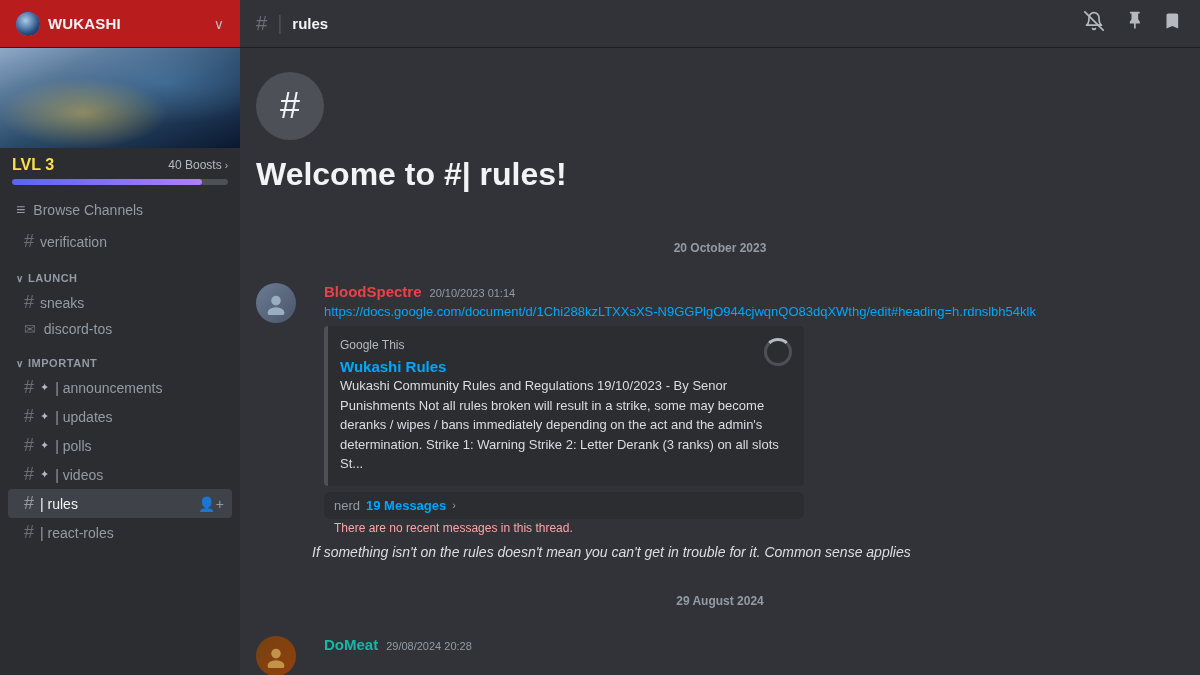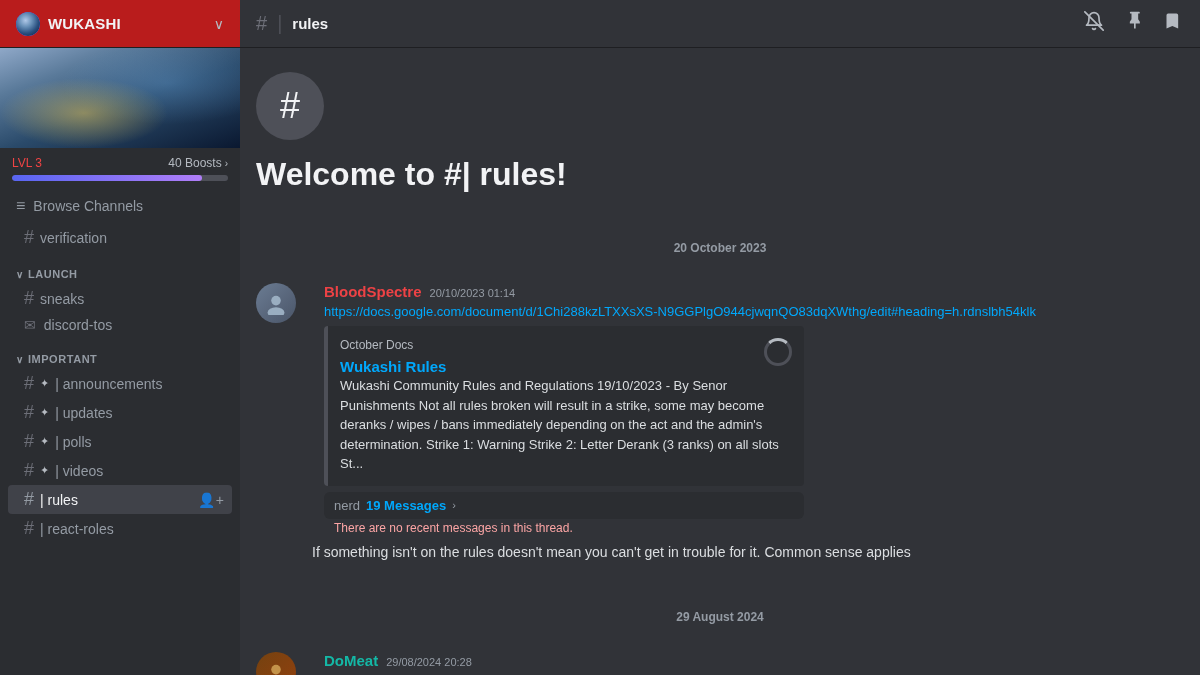--- a/index.html
+++ b/index.html
@@ -92,23 +92,23 @@
     }
 
     .boost-bar-row {
       display: flex;
       align-items: center;
       justify-content: space-between;
       margin-bottom: 5px;
     }
 
     .lvl-label {
-      color: #ef4444;
-      font-size: 12px;
-      font-weight: 400;
+      color: #fde047;
+      font-size: 16px;
+      font-weight: 700;
     }
 
     .boost-label {
       color: #b5bac1;
       font-size: 12px;
       display: flex;
       align-items: center;
       gap: 3px;
     }
 
@@ -646,40 +646,40 @@
       <div class="message-content">
         <div class="message-header">
           <span class="message-username username-red">BloodSpectre</span>
           <span class="message-timestamp">20/10/2023 01:14</span>
         </div>
         <a class="message-link" href="#">https://docs.google.com/document/d/1Chi288kzLTXXsXS-N9GGPlgO944cjwqnQO83dqXWthg/edit#heading=h.rdnslbh54klk</a>
 
         
         <div class="embed">
           <div class="embed-inner">
-            <div class="embed-provider">October Docs</div>
+            <div class="embed-provider">Google This</div>
             <a class="embed-title" href="#">Wukashi Rules</a>
             <div class="embed-description">Wukashi Community Rules and Regulations 19/10/2023 - By Senor Punishments Not all rules broken will result in a strike, some may become deranks / wipes / bans immediately depending on the act and the admin's determination. Strike 1: Warning Strike 2: Letter Derank (3 ranks) on all slots St...</div>
             <div style="position:absolute;right:0;top:0;">
               <div class="spinner"></div>
             </div>
           </div>
         </div>
 
         
         <div class="thread-preview">
           <span class="thread-name">nerd</span>
           <span class="thread-count">19 Messages</span>
           <span class="thread-arrow">›</span>
         </div>
         <div class="thread-no-msgs">There are no recent messages in this thread.</div>
       </div>
     </div>
 
-    <div style="padding: 4px 16px 4px 72px; margin-bottom: 20px;">
+    <div style="padding: 4px 16px 4px 72px; margin-bottom: 4px; font-style: italic;">
       <span class="message-text">If something isn't on the rules doesn't mean you can't get in trouble for it. Common sense applies</span>
     </div>
 
     <div class="date-divider">
       <div class="date-divider-line"></div>
       <span class="date-divider-text">29 August 2024</span>
       <div class="date-divider-line"></div>
     </div>
 
     <div class="message-group">

